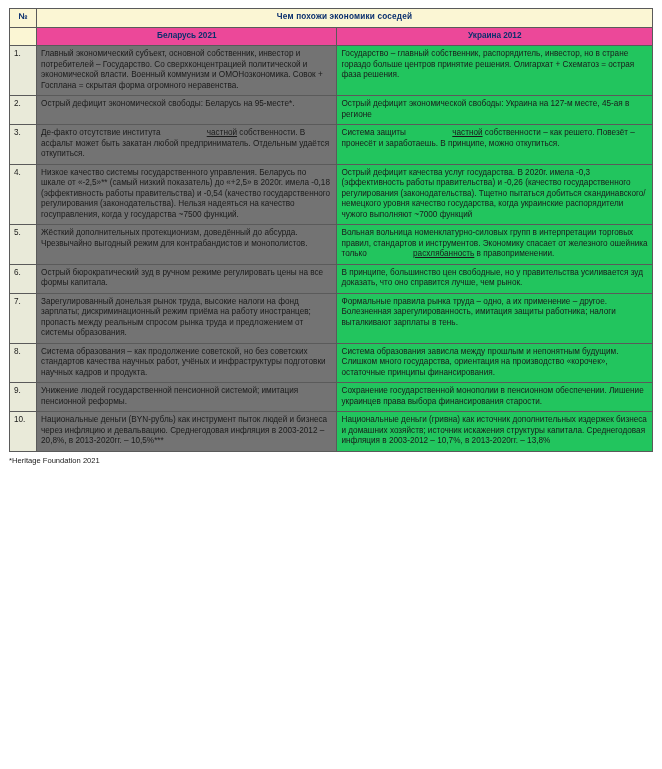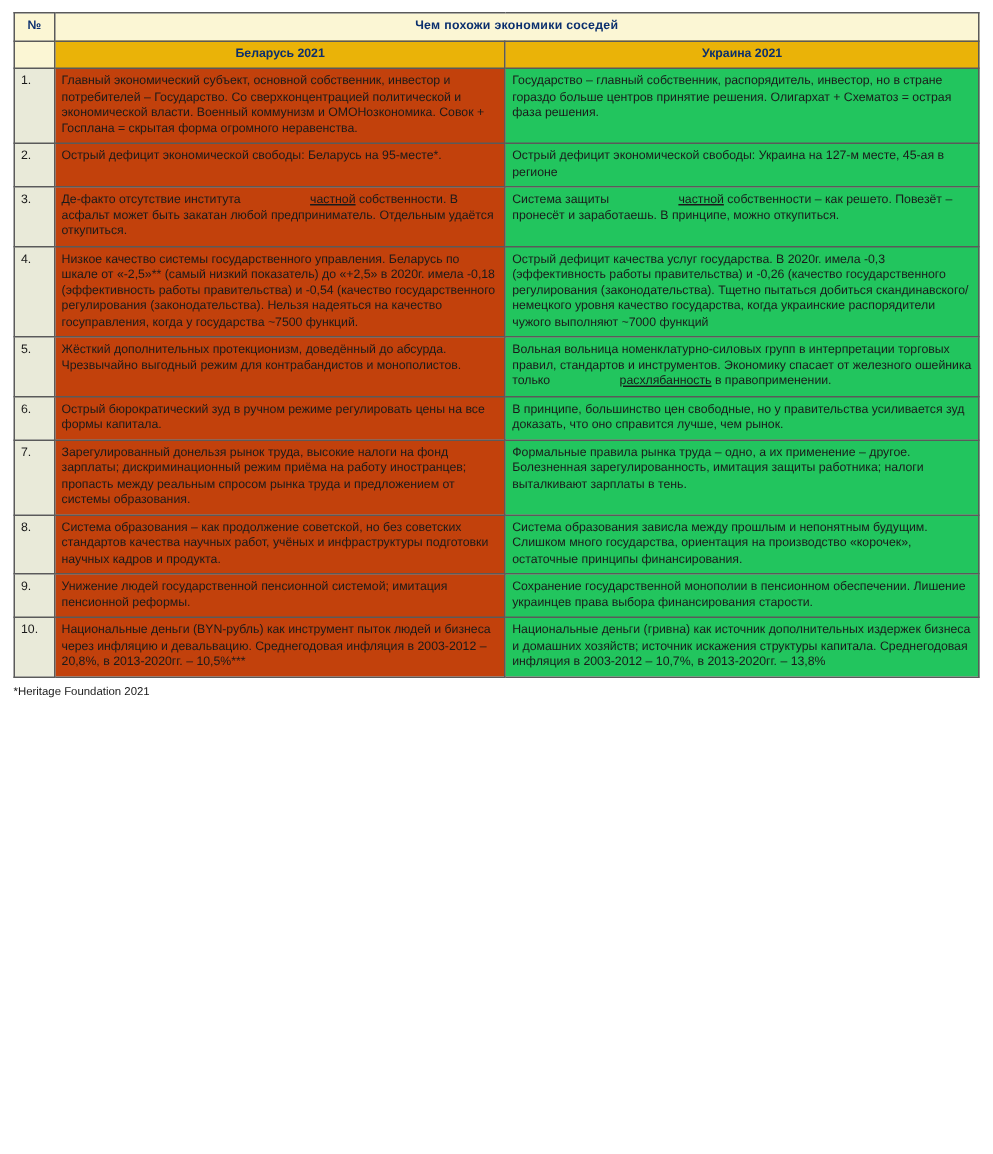--- a/index.html
+++ b/index.html
@@ -49,39 +49,39 @@
   }
   .title-num {
     background: #fbf6d4;
     text-align: center;
     font-size: 11.5px;
     font-weight: bold;
     color: #0a2f6e;
     vertical-align: middle;
   }
   .head-row th {
-    background: #eab308;
+    background: #ec4899;
     text-align: center;
     font-size: 11px;
     font-weight: bold;
     color: #0a2f6e;
     padding: 3px 4px 4px 4px;
   }
   .head-row th.empty {
     background: #fbf6d4;
   }
   .num-cell {
     background: #e9ead9;
     text-align: left;
     font-size: 8.4px;
     padding-left: 4px;
     padding-top: 4px;
   }
   .by-cell {
-    background: #c2410c;
+    background: #737373;
   }
   .ua-cell {
     background: #22c55e;
   }
   u.ul { text-decoration: underline; margin-left: 44px; }
 
   .footnotes {
     margin-top: 3px;
     font-size: 7.6px;
     line-height: 1.45;
@@ -101,21 +101,21 @@
       <col class="col-ua">
     </colgroup>
     <tbody>
       <tr class="title-row">
         <th class="title-num" rowspan="1">№</th>
         <th colspan="2">Чем похожи экономики соседей</th>
       </tr>
       <tr class="head-row">
         <th class="empty"></th>
         <th>Беларусь 2021</th>
-        <th>Украина 2021</th>
+        <th>Украина 2012</th>
       </tr>
 
       <tr>
         <td class="num-cell">1.</td>
         <td class="by-cell">Главный экономический субъект, основной собственник, инвестор и потребителей – Государство. Со сверхконцентрацией политической и экономической власти. Военный коммунизм и ОМОНозкономика. Совок + Госплана = скрытая форма огромного неравенства.</td>
         <td class="ua-cell">Государство – главный собственник, распорядитель, инвестор, но в стране гораздо больше центров принятие решения. Олигархат + Схематоз = острая фаза решения.</td>
       </tr>
       <tr>
         <td class="num-cell">2.</td>
         <td class="by-cell">Острый дефицит экономической свободы: Беларусь на 95-месте*.</td>

